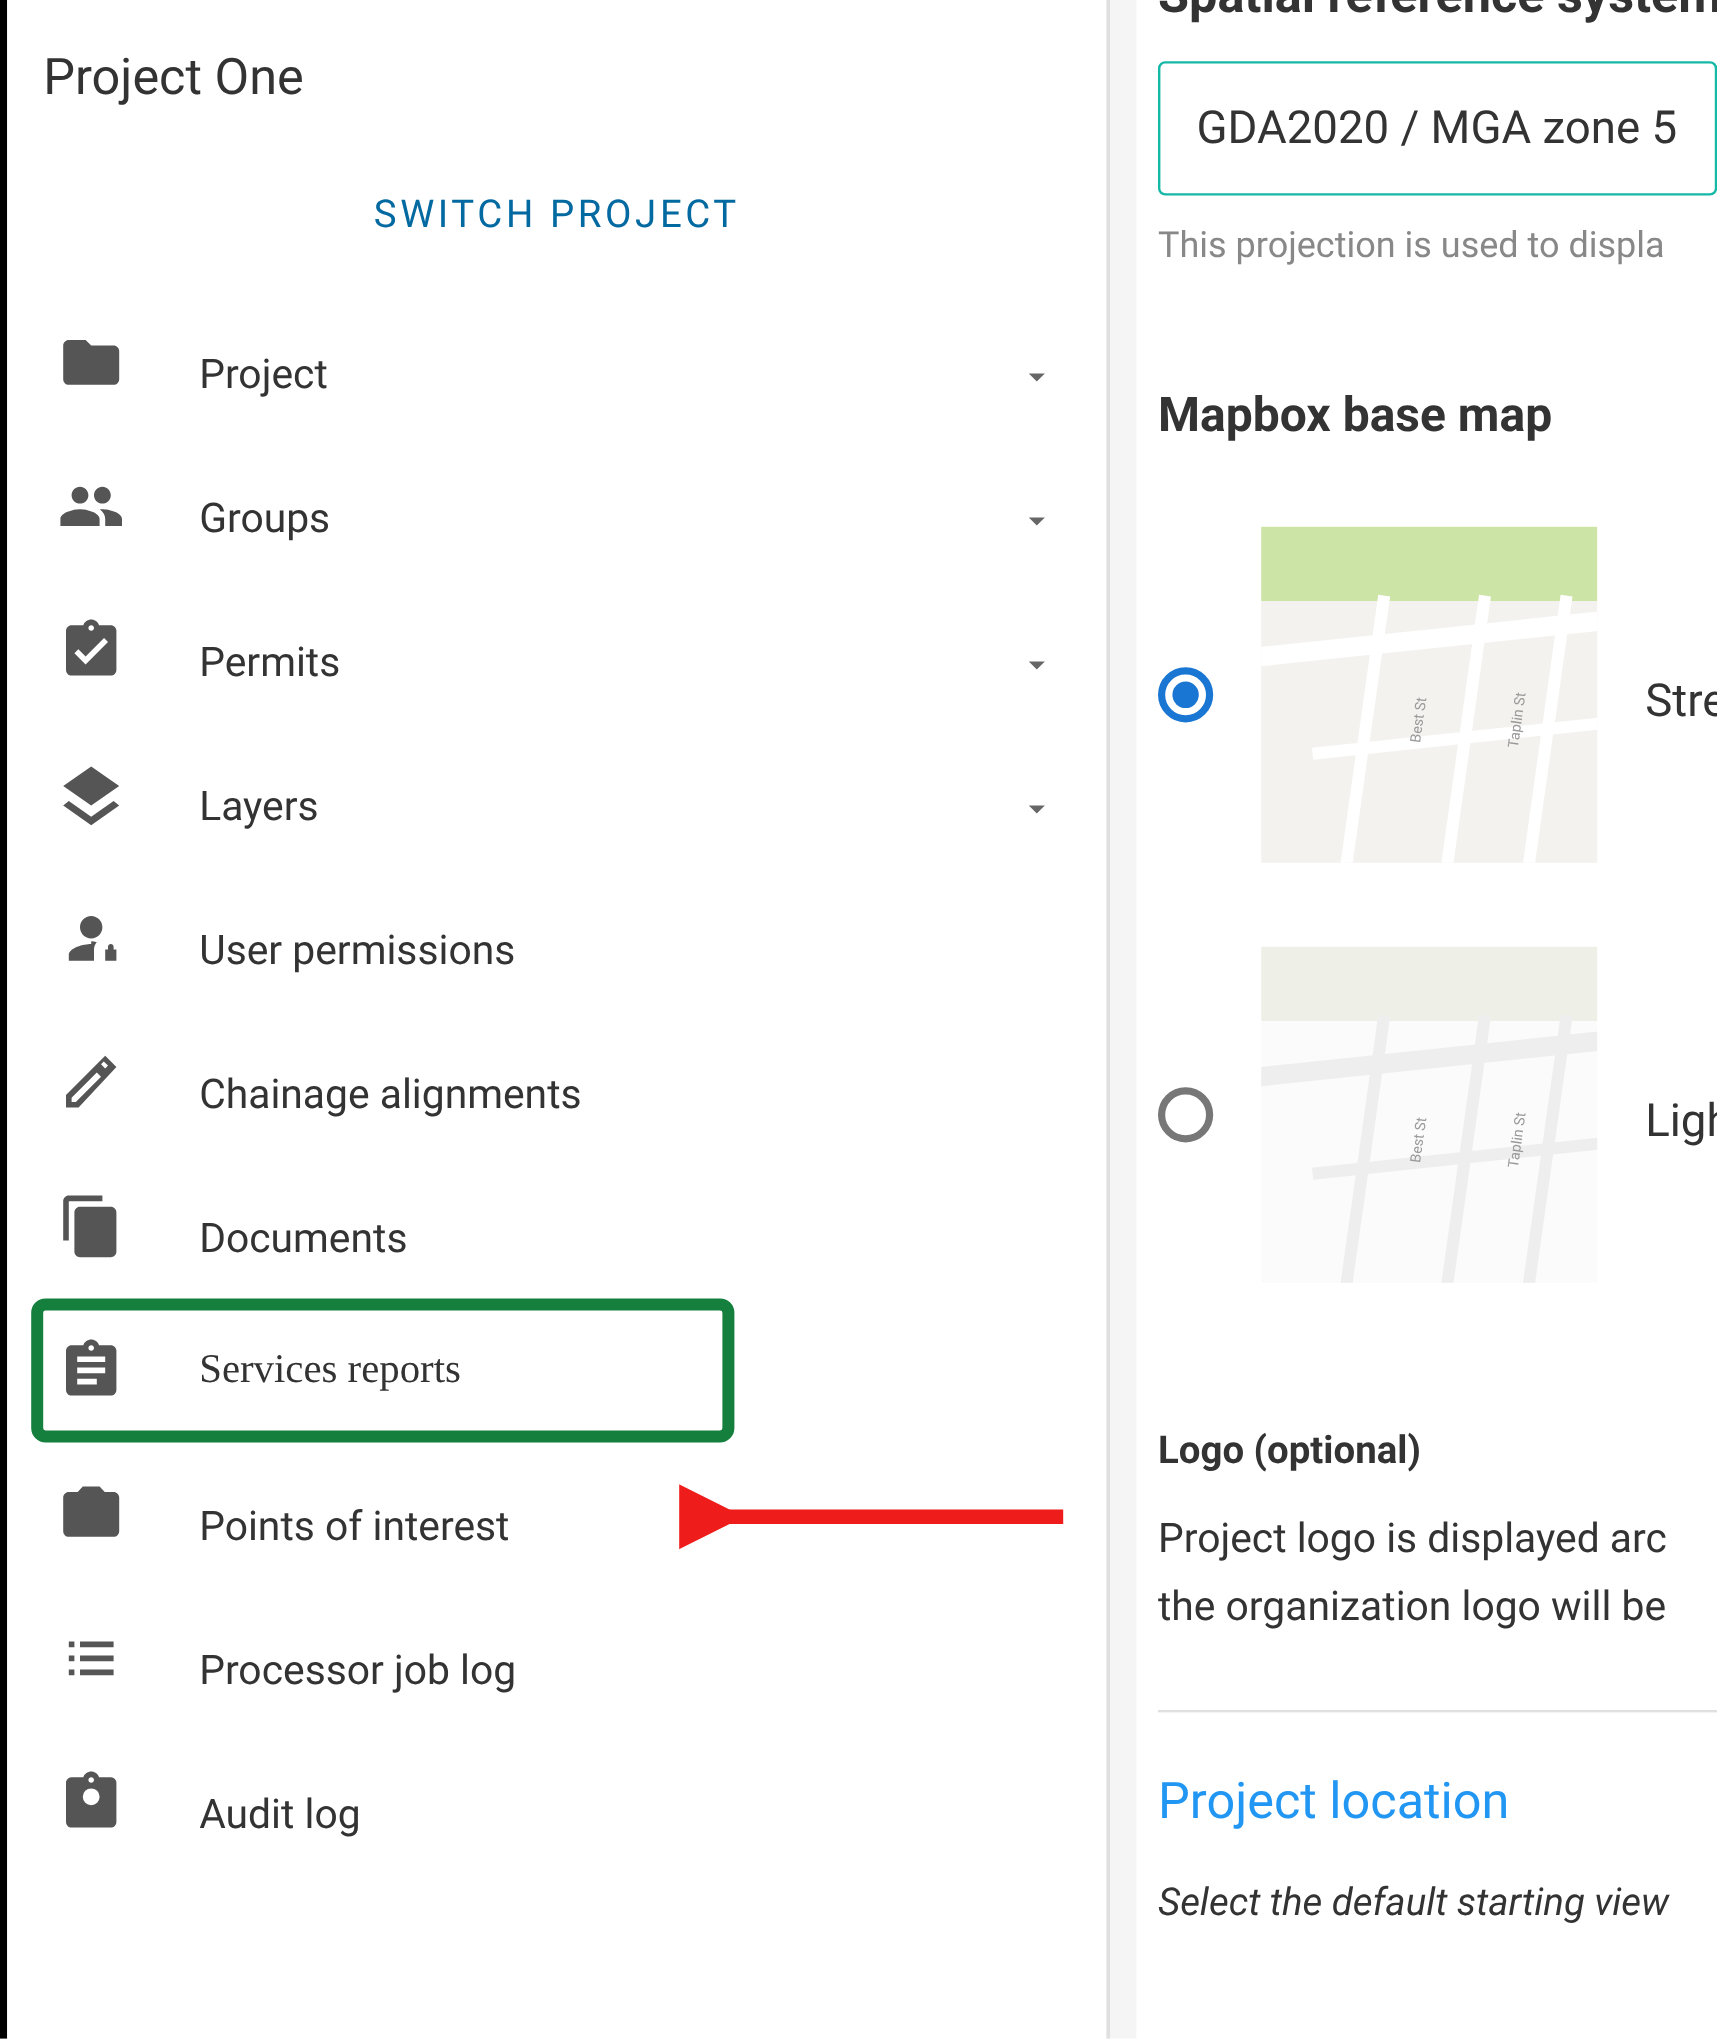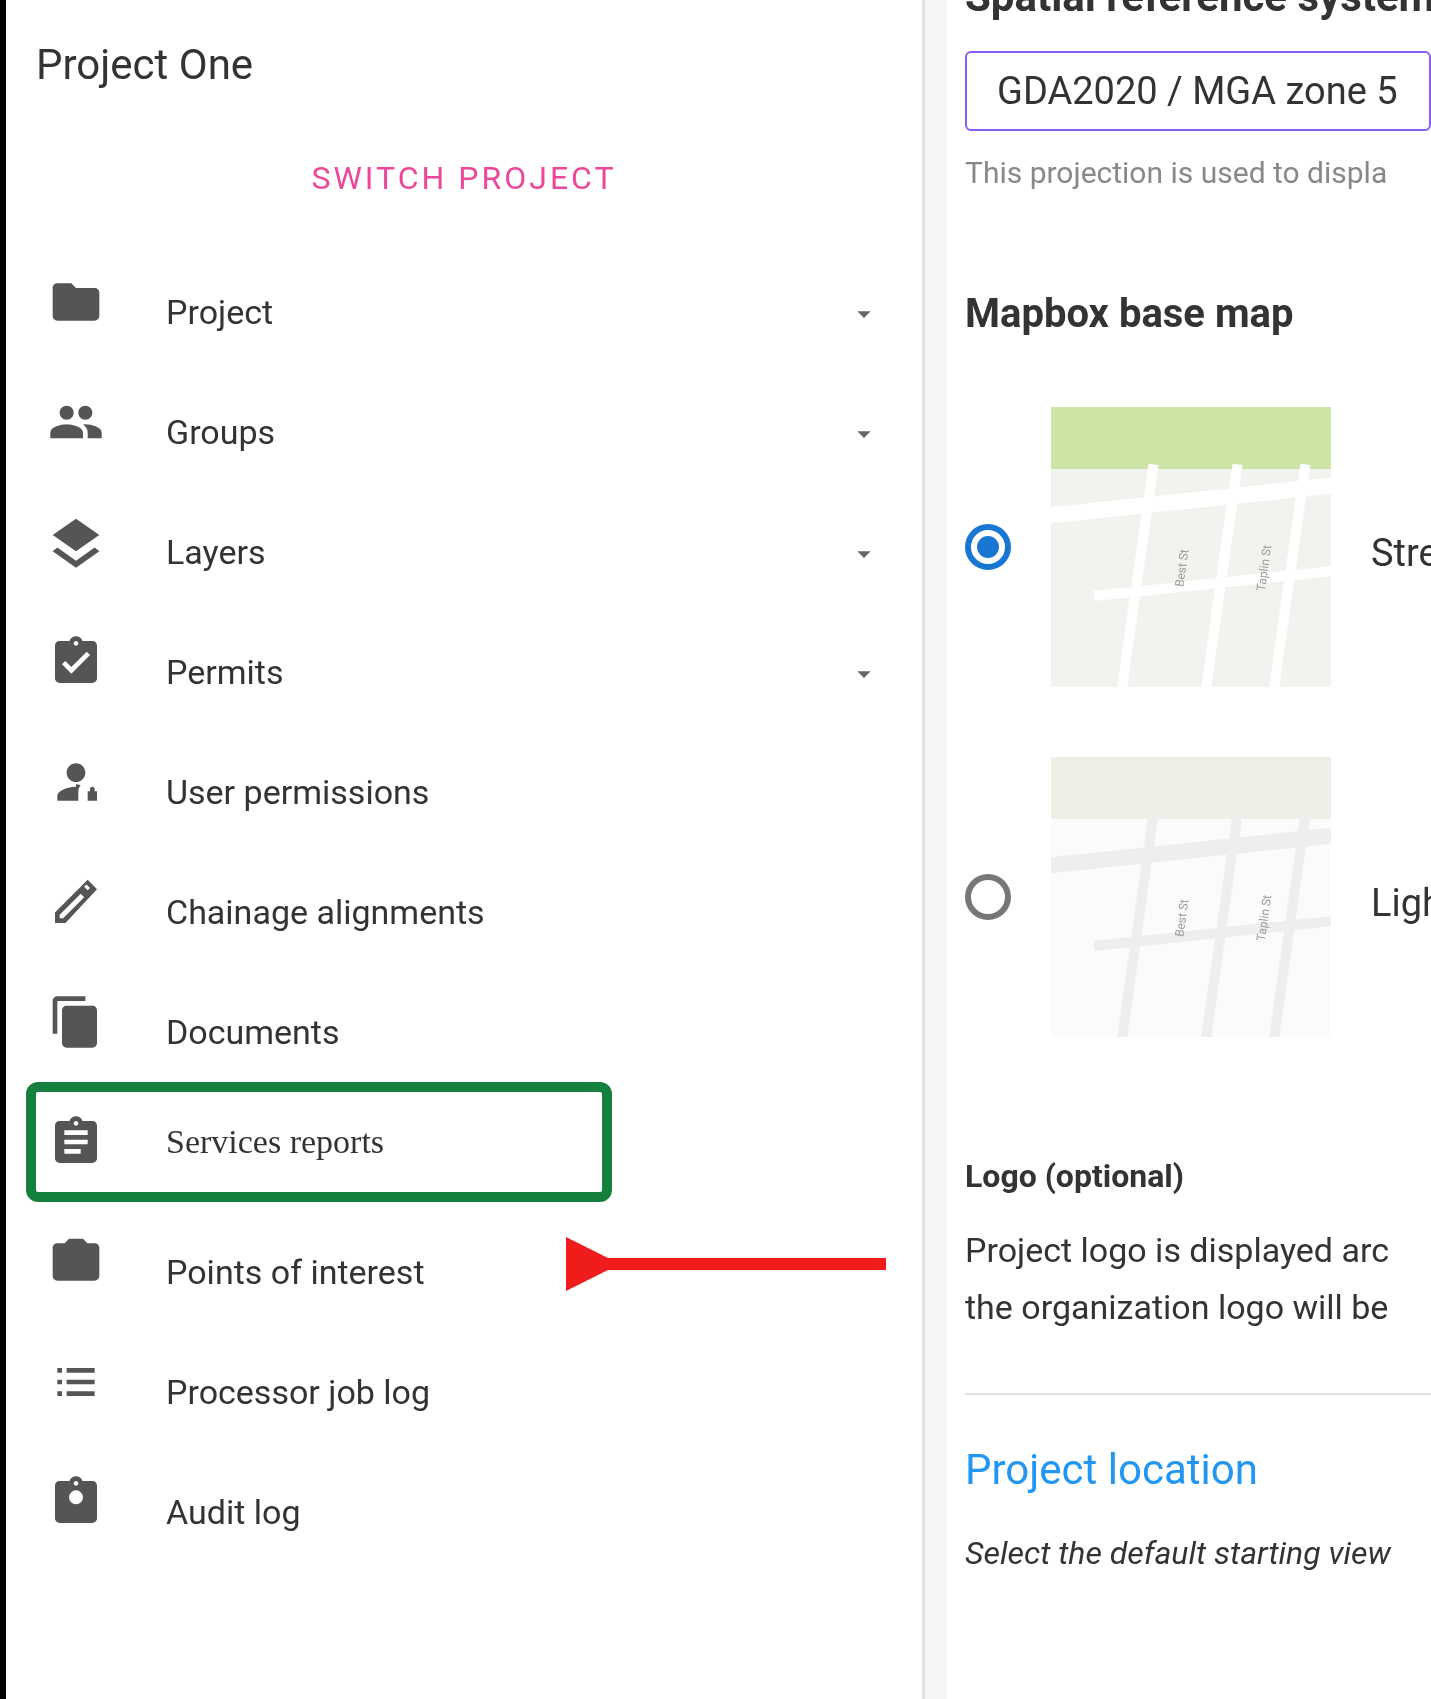--- a/index.html
+++ b/index.html
@@ -37,21 +37,21 @@
   .project-title {
     font-size: 42px;
     font-weight: 400;
     color: #333;
     margin-bottom: 70px;
   }
   .switch-project {
     text-align: center;
     font-size: 32px;
     letter-spacing: 3px;
-    color: #ec4899;
+    color: #0369a1;
     font-weight: 400;
     margin-bottom: 45px;
     cursor: pointer;
   }
   .nav-item {
     display: flex;
     align-items: flex-end;
     padding: 30px 10px;
     cursor: pointer;
   }
@@ -101,23 +101,23 @@
   }
   .section-heading-top {
     font-size: 42px;
     font-weight: 700;
     color: #333;
     margin-top: -28px;
     white-space: nowrap;
   }
   .srs-input {
     margin-top: 30px;
-    border: 2px solid #8b5cf6;
+    border: 2px solid #14b8a6;
     border-radius: 6px;
-    padding: 16px 30px;
+    padding: 32px 30px;
     font-size: 38px;
     color: #333;
     white-space: nowrap;
     overflow: hidden;
   }
   .srs-hint {
     margin-top: 24px;
     font-size: 30px;
     color: #888;
     white-space: nowrap;
@@ -247,38 +247,38 @@
       <span class="nav-chevron">
         <svg viewBox="0 0 24 24">
             <path d="M7 10l5 5 5-5z"></path>
           </svg>
       </span>
     </div>
 
     <div class="nav-item">
       <span class="nav-icon">
         <svg viewBox="0 0 24 24">
+            <path d="M19 3h-4.18C14.4 1.84 13.3 1 12 1s-2.4.84-2.82 2H5c-1.1 0-2 .9-2 2v14c0 1.1.9 2 2 2h14c1.1 0 2-.9 2-2V5c0-1.1-.9-2-2-2zm-7 0c.55 0 1 .45 1 1s-.45 1-1 1-1-.45-1-1 .45-1 1-1zm-2 14l-4-4 1.41-1.41L10 14.17l6.59-6.59L18 9l-8 8z"></path>
+          </svg>
+      </span>
+      <span class="nav-label">Permits</span>
+      <span class="nav-chevron">
+        <svg viewBox="0 0 24 24">
+            <path d="M7 10l5 5 5-5z"></path>
+          </svg>
+      </span>
+    </div>
+
+    <div class="nav-item">
+      <span class="nav-icon">
+        <svg viewBox="0 0 24 24">
             <path d="M12 2L2 9l10 7 10-7-10-7zm0 18l-8-5.6L2 16l10 7 10-7-2-1.6L12 20z"></path>
           </svg>
       </span>
       <span class="nav-label">Layers</span>
-      <span class="nav-chevron">
-        <svg viewBox="0 0 24 24">
-            <path d="M7 10l5 5 5-5z"></path>
-          </svg>
-      </span>
-    </div>
-
-    <div class="nav-item">
-      <span class="nav-icon">
-        <svg viewBox="0 0 24 24">
-            <path d="M19 3h-4.18C14.4 1.84 13.3 1 12 1s-2.4.84-2.82 2H5c-1.1 0-2 .9-2 2v14c0 1.1.9 2 2 2h14c1.1 0 2-.9 2-2V5c0-1.1-.9-2-2-2zm-7 0c.55 0 1 .45 1 1s-.45 1-1 1-1-.45-1-1 .45-1 1-1zm-2 14l-4-4 1.41-1.41L10 14.17l6.59-6.59L18 9l-8 8z"></path>
-          </svg>
-      </span>
-      <span class="nav-label">Permits</span>
       <span class="nav-chevron">
         <svg viewBox="0 0 24 24">
             <path d="M7 10l5 5 5-5z"></path>
           </svg>
       </span>
     </div>
 
     <div class="nav-item">
       <span class="nav-icon">
         <svg viewBox="0 0 24 24">

